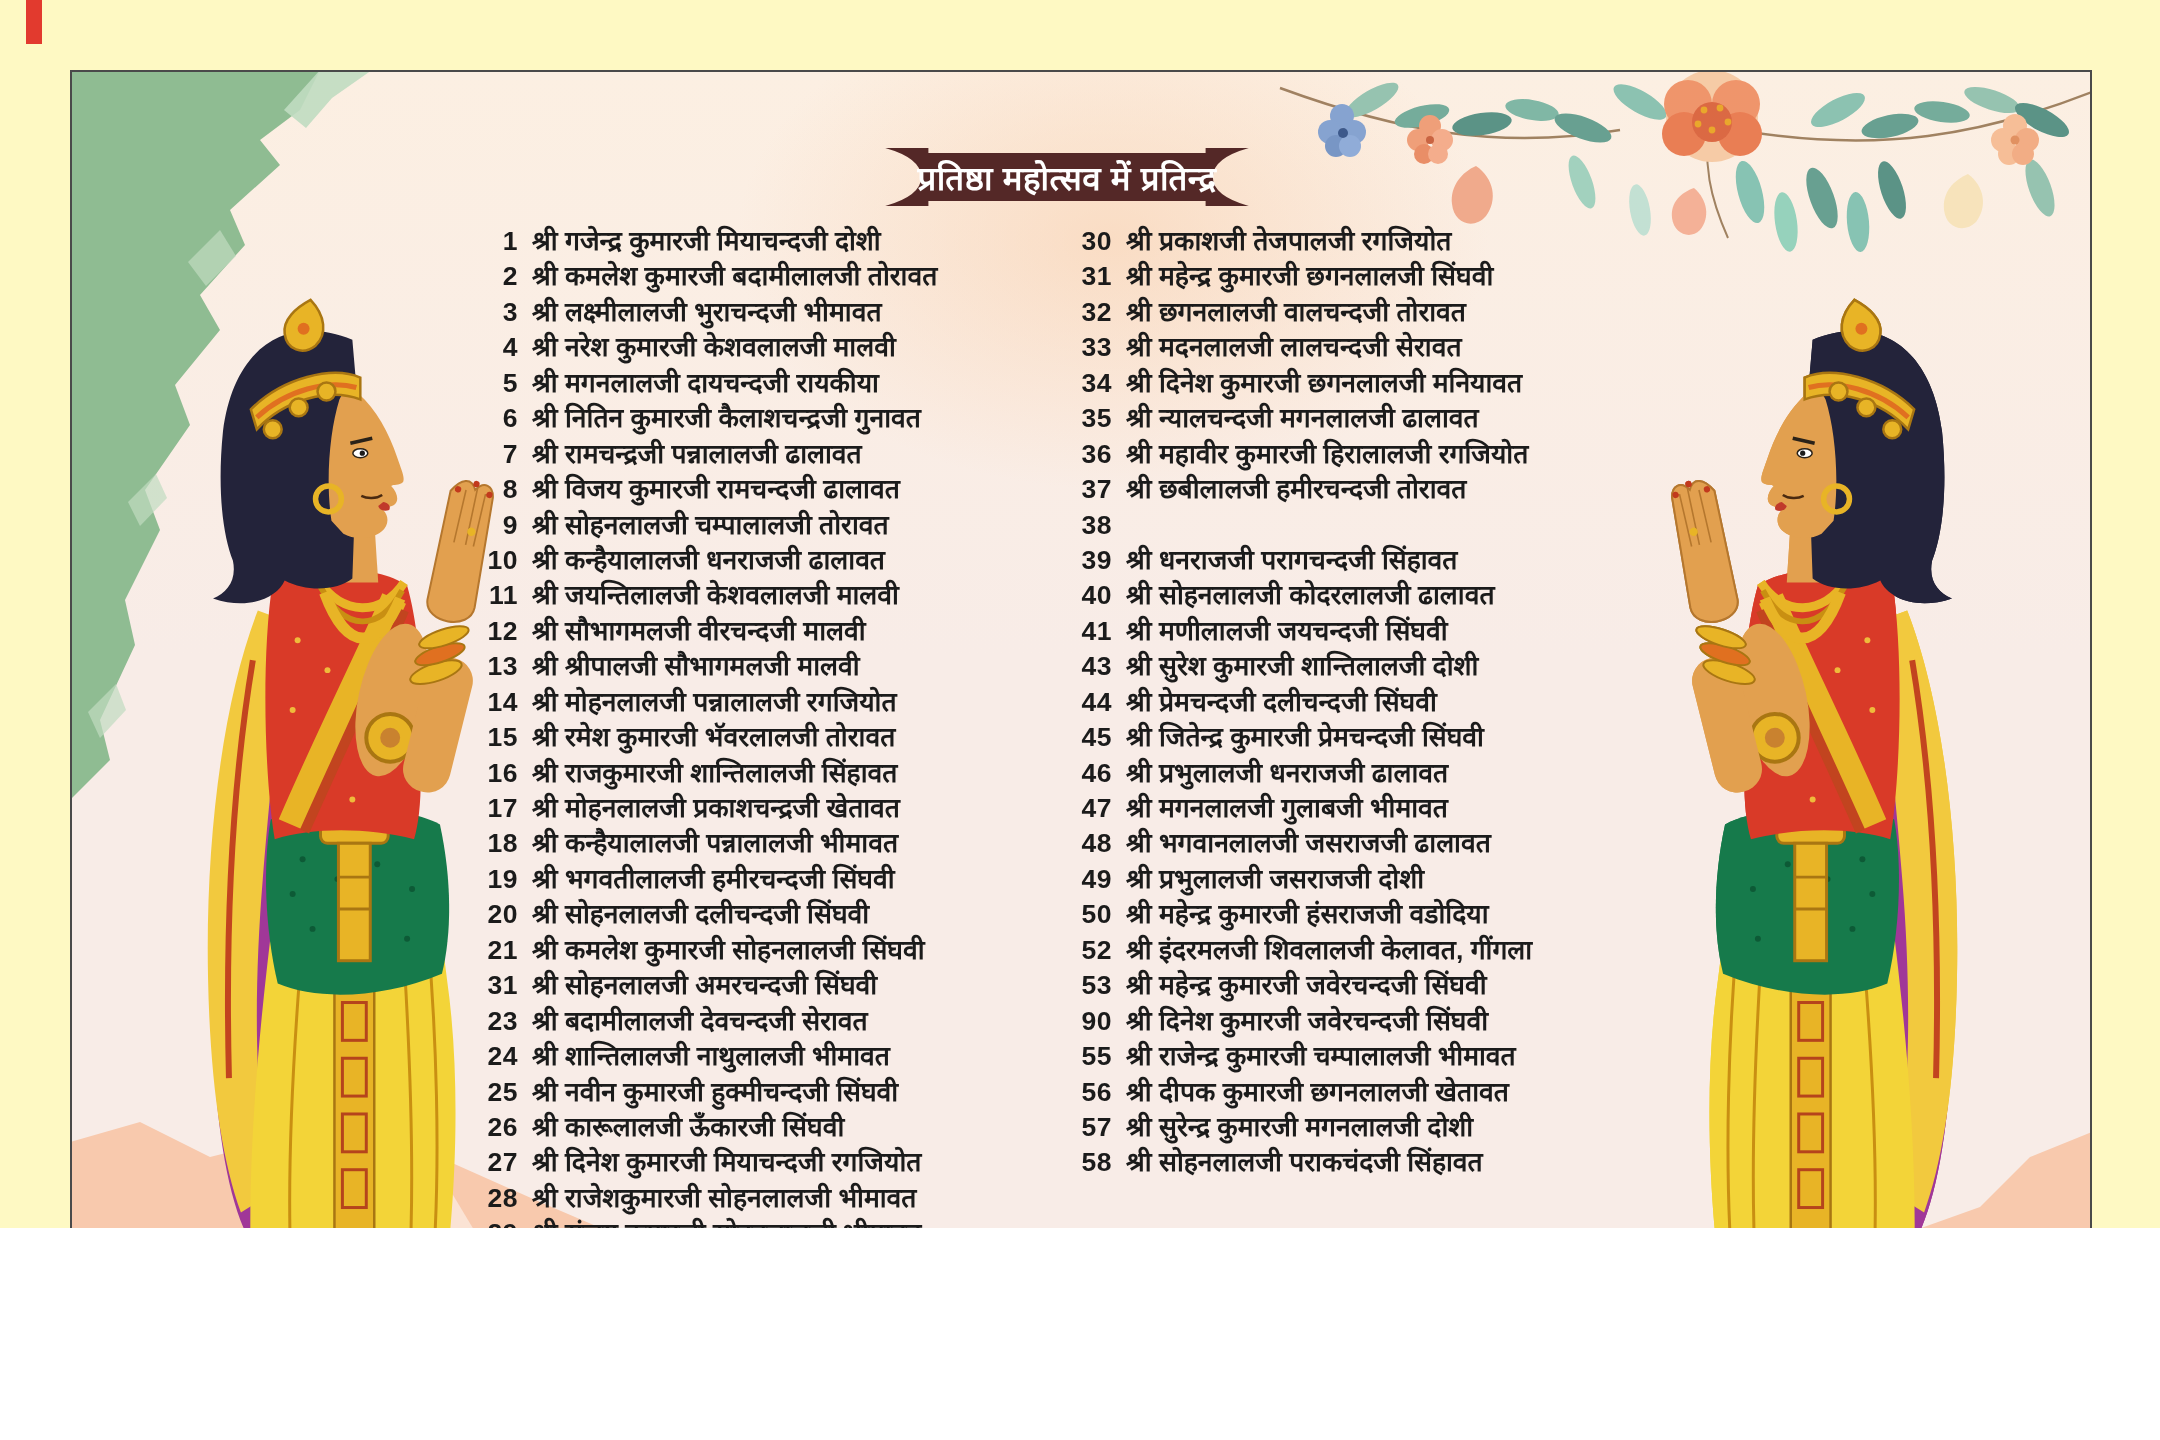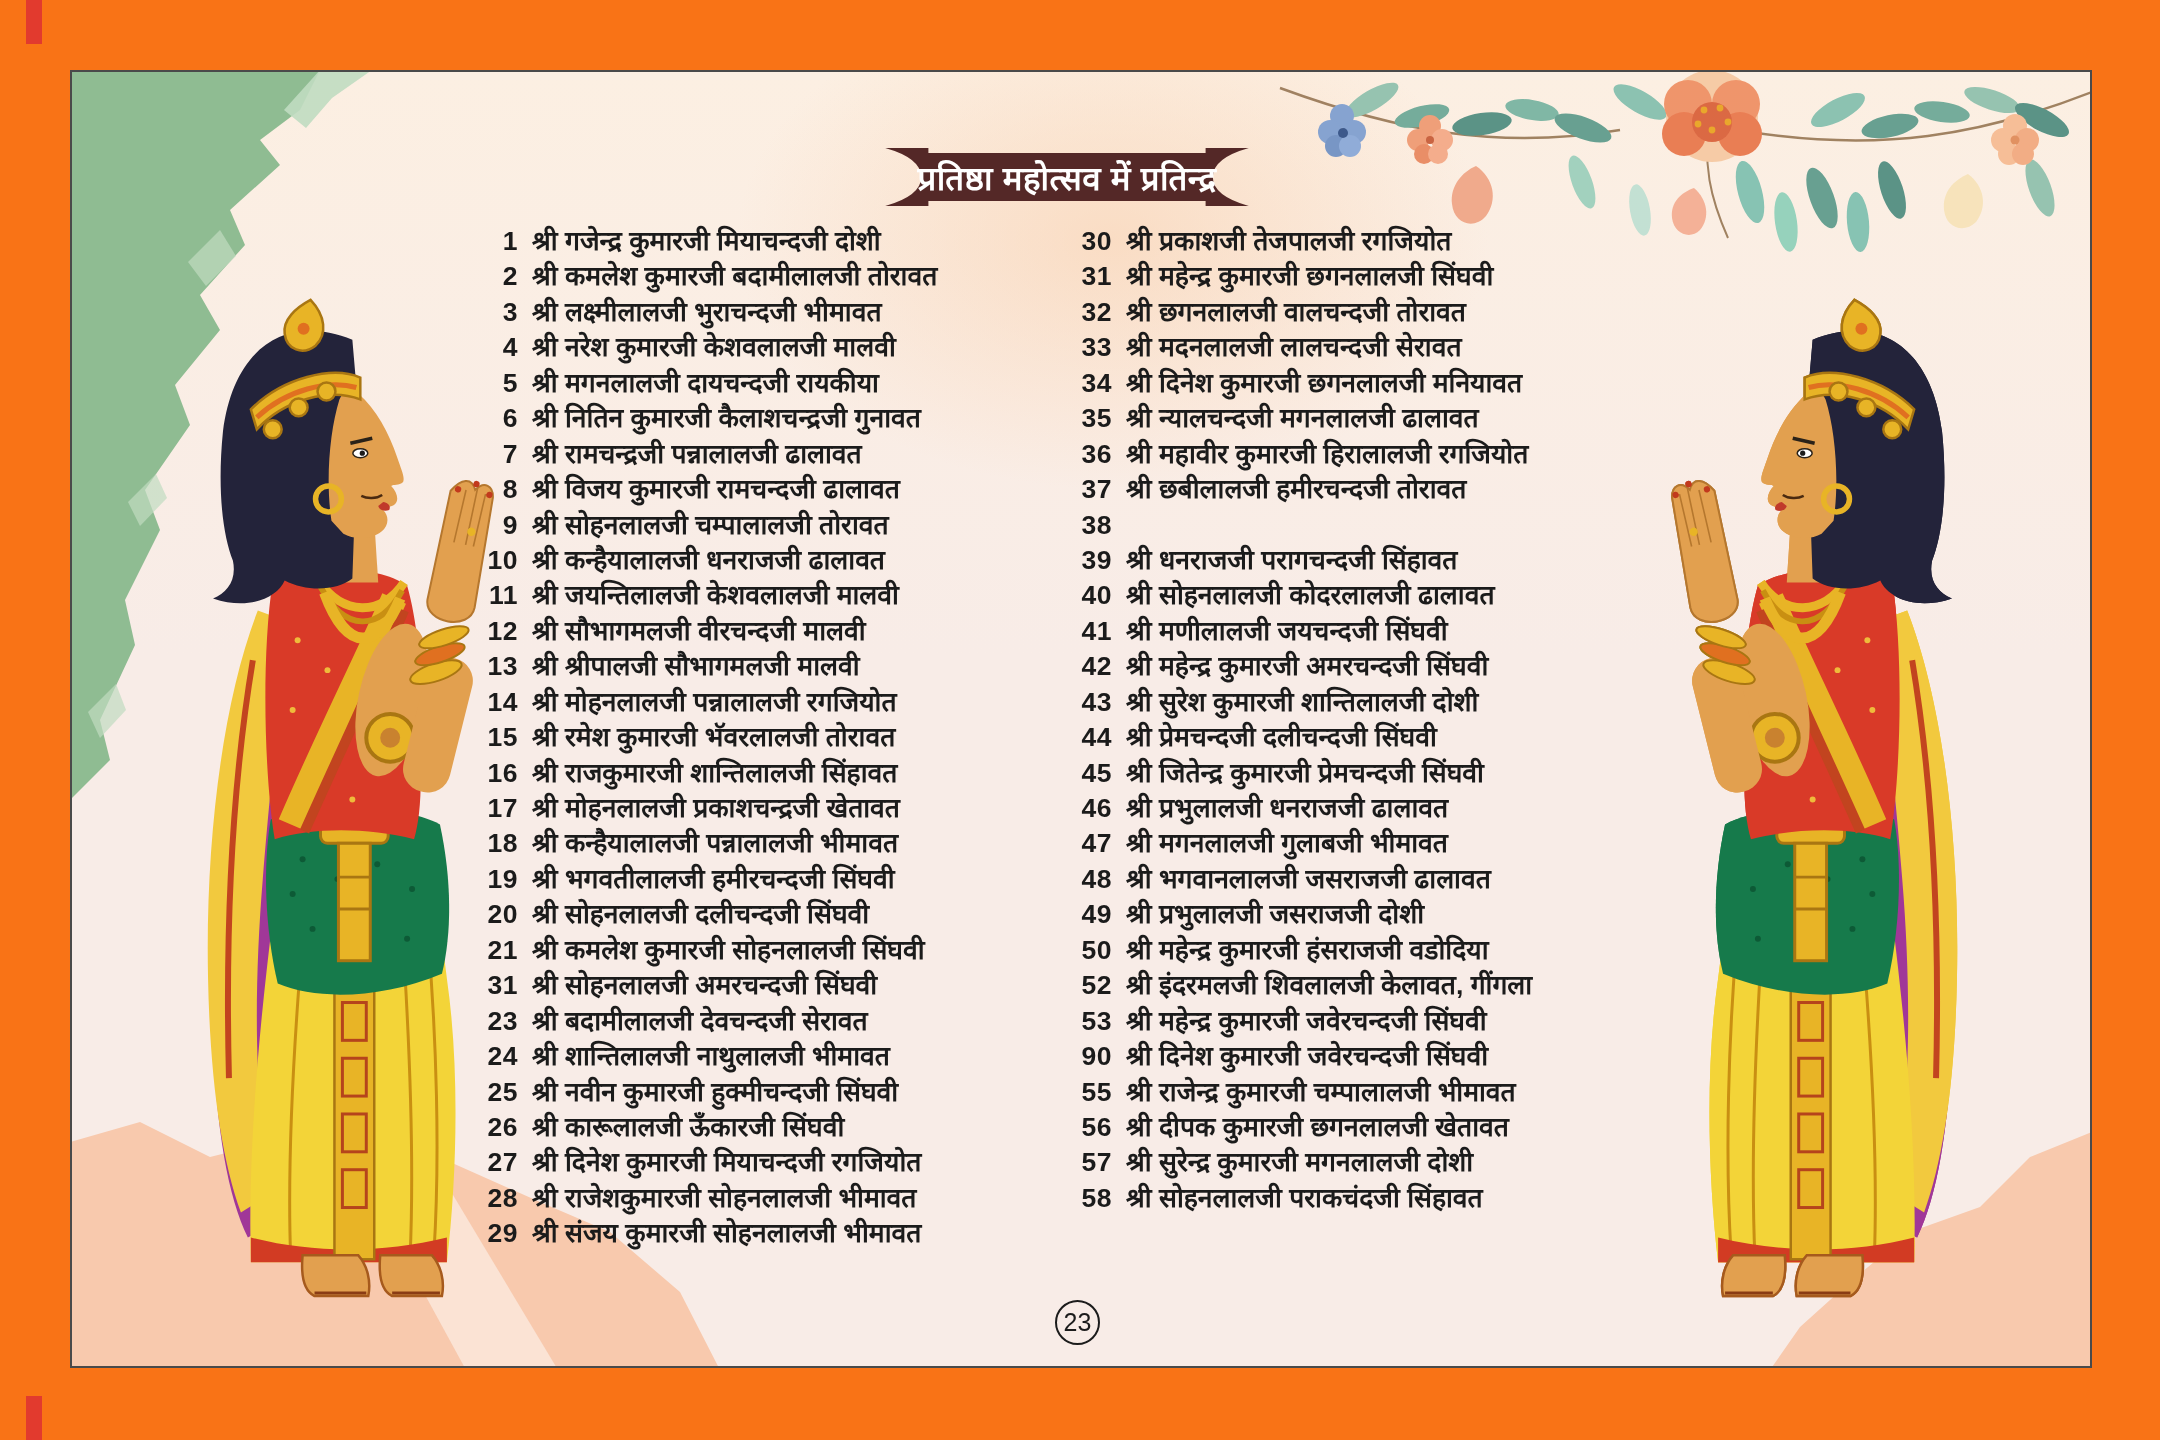--- a/index.html
+++ b/index.html
@@ -1,17 +1,17 @@
 <!DOCTYPE html>
 <html style="--banner: #542827; --banner-text: #ffffff; --page-bg: #f8ece7; --page-bg-top: #fcefe2; --page-border: #4a4a4a; --text: #1b1b1b; --green-wash: #8fbc92; --peach-wash: #f8c9ad; --crop-mark: #e23a2e;"><head>
 <meta charset="utf-8">
 <style>
   html,body{margin:0;padding:0;background:#ffffff;}
-  #canvas{position:relative;width:2160px;height:1440px;overflow:hidden;
-          font-family:"Liberation Sans","DejaVu Sans",sans-serif;background:#f97316;}
+  #canvas{position:relative;width:2160px;height:1228px;overflow:hidden;
+          font-family:"Liberation Sans","DejaVu Sans",sans-serif;background:#fef9c3;}
   
   #sheet{position:absolute;left:70px;top:70px;width:2022px;height:1298px;
          background:linear-gradient(180deg,var(--page-bg-top) 0%,var(--page-bg) 45%,var(--page-bg) 100%);
          border:2px solid var(--page-border);box-sizing:border-box;overflow:hidden;}
   .abs{position:absolute;}
   
   #glow{left:660px;top:0;width:760px;height:420px;
         background:radial-gradient(ellipse at 50% 40%, rgba(249,206,170,.55) 0%, rgba(249,206,170,0) 70%);}
   
   #banner{left:806px;top:76px;width:378px;height:58px;}
@@ -463,24 +463,20 @@
         </div>
         <div class="row">
           <span class="num">40</span>
           <span class="txt">श्री सोहनलालजी कोदरलालजी ढालावत</span>
         </div>
         <div class="row">
           <span class="num">41</span>
           <span class="txt">श्री मणीलालजी जयचन्दजी सिंघवी</span>
         </div>
         <div class="row">
-          <span class="num">42</span>
-          <span class="txt">श्री महेन्द्र कुमारजी अमरचन्दजी सिंघवी</span>
-        </div>
-        <div class="row">
           <span class="num">43</span>
           <span class="txt">श्री सुरेश कुमारजी शान्तिलालजी दोशी</span>
         </div>
         <div class="row">
           <span class="num">44</span>
           <span class="txt">श्री प्रेमचन्दजी दलीचन्दजी सिंघवी</span>
         </div>
         <div class="row">
           <span class="num">45</span>
           <span class="txt">श्री जितेन्द्र कुमारजी प्रेमचन्दजी सिंघवी</span>

